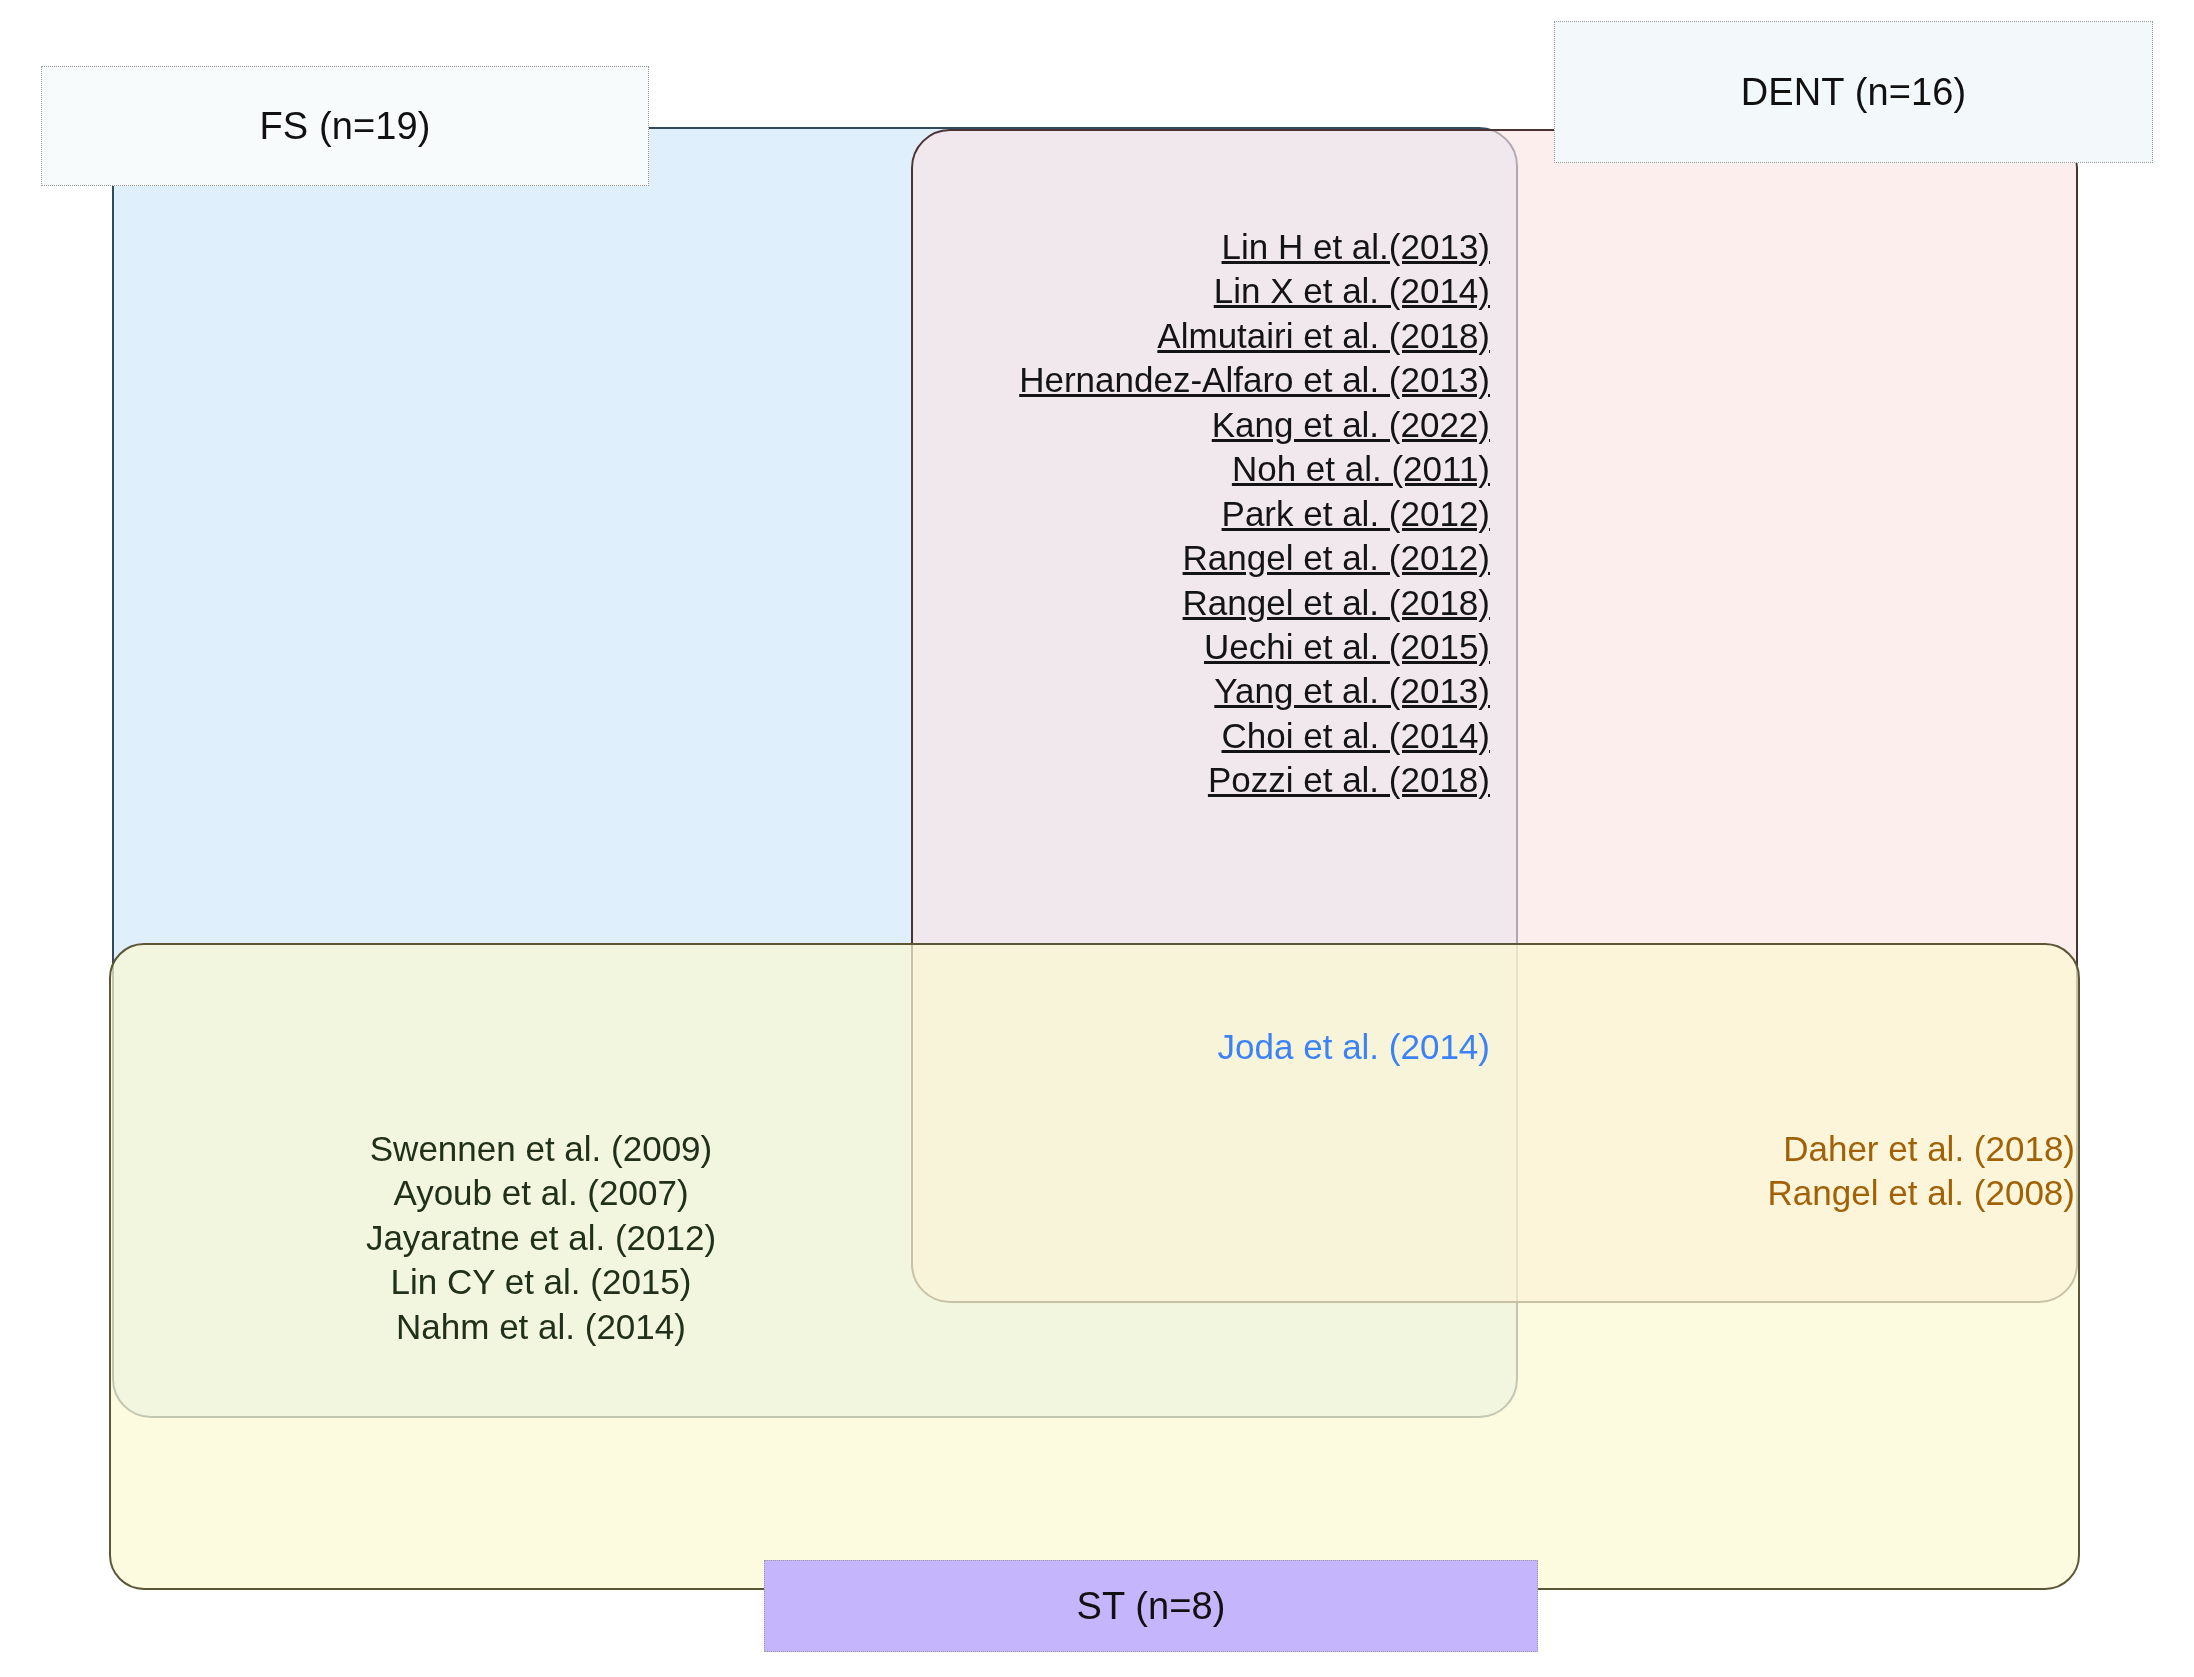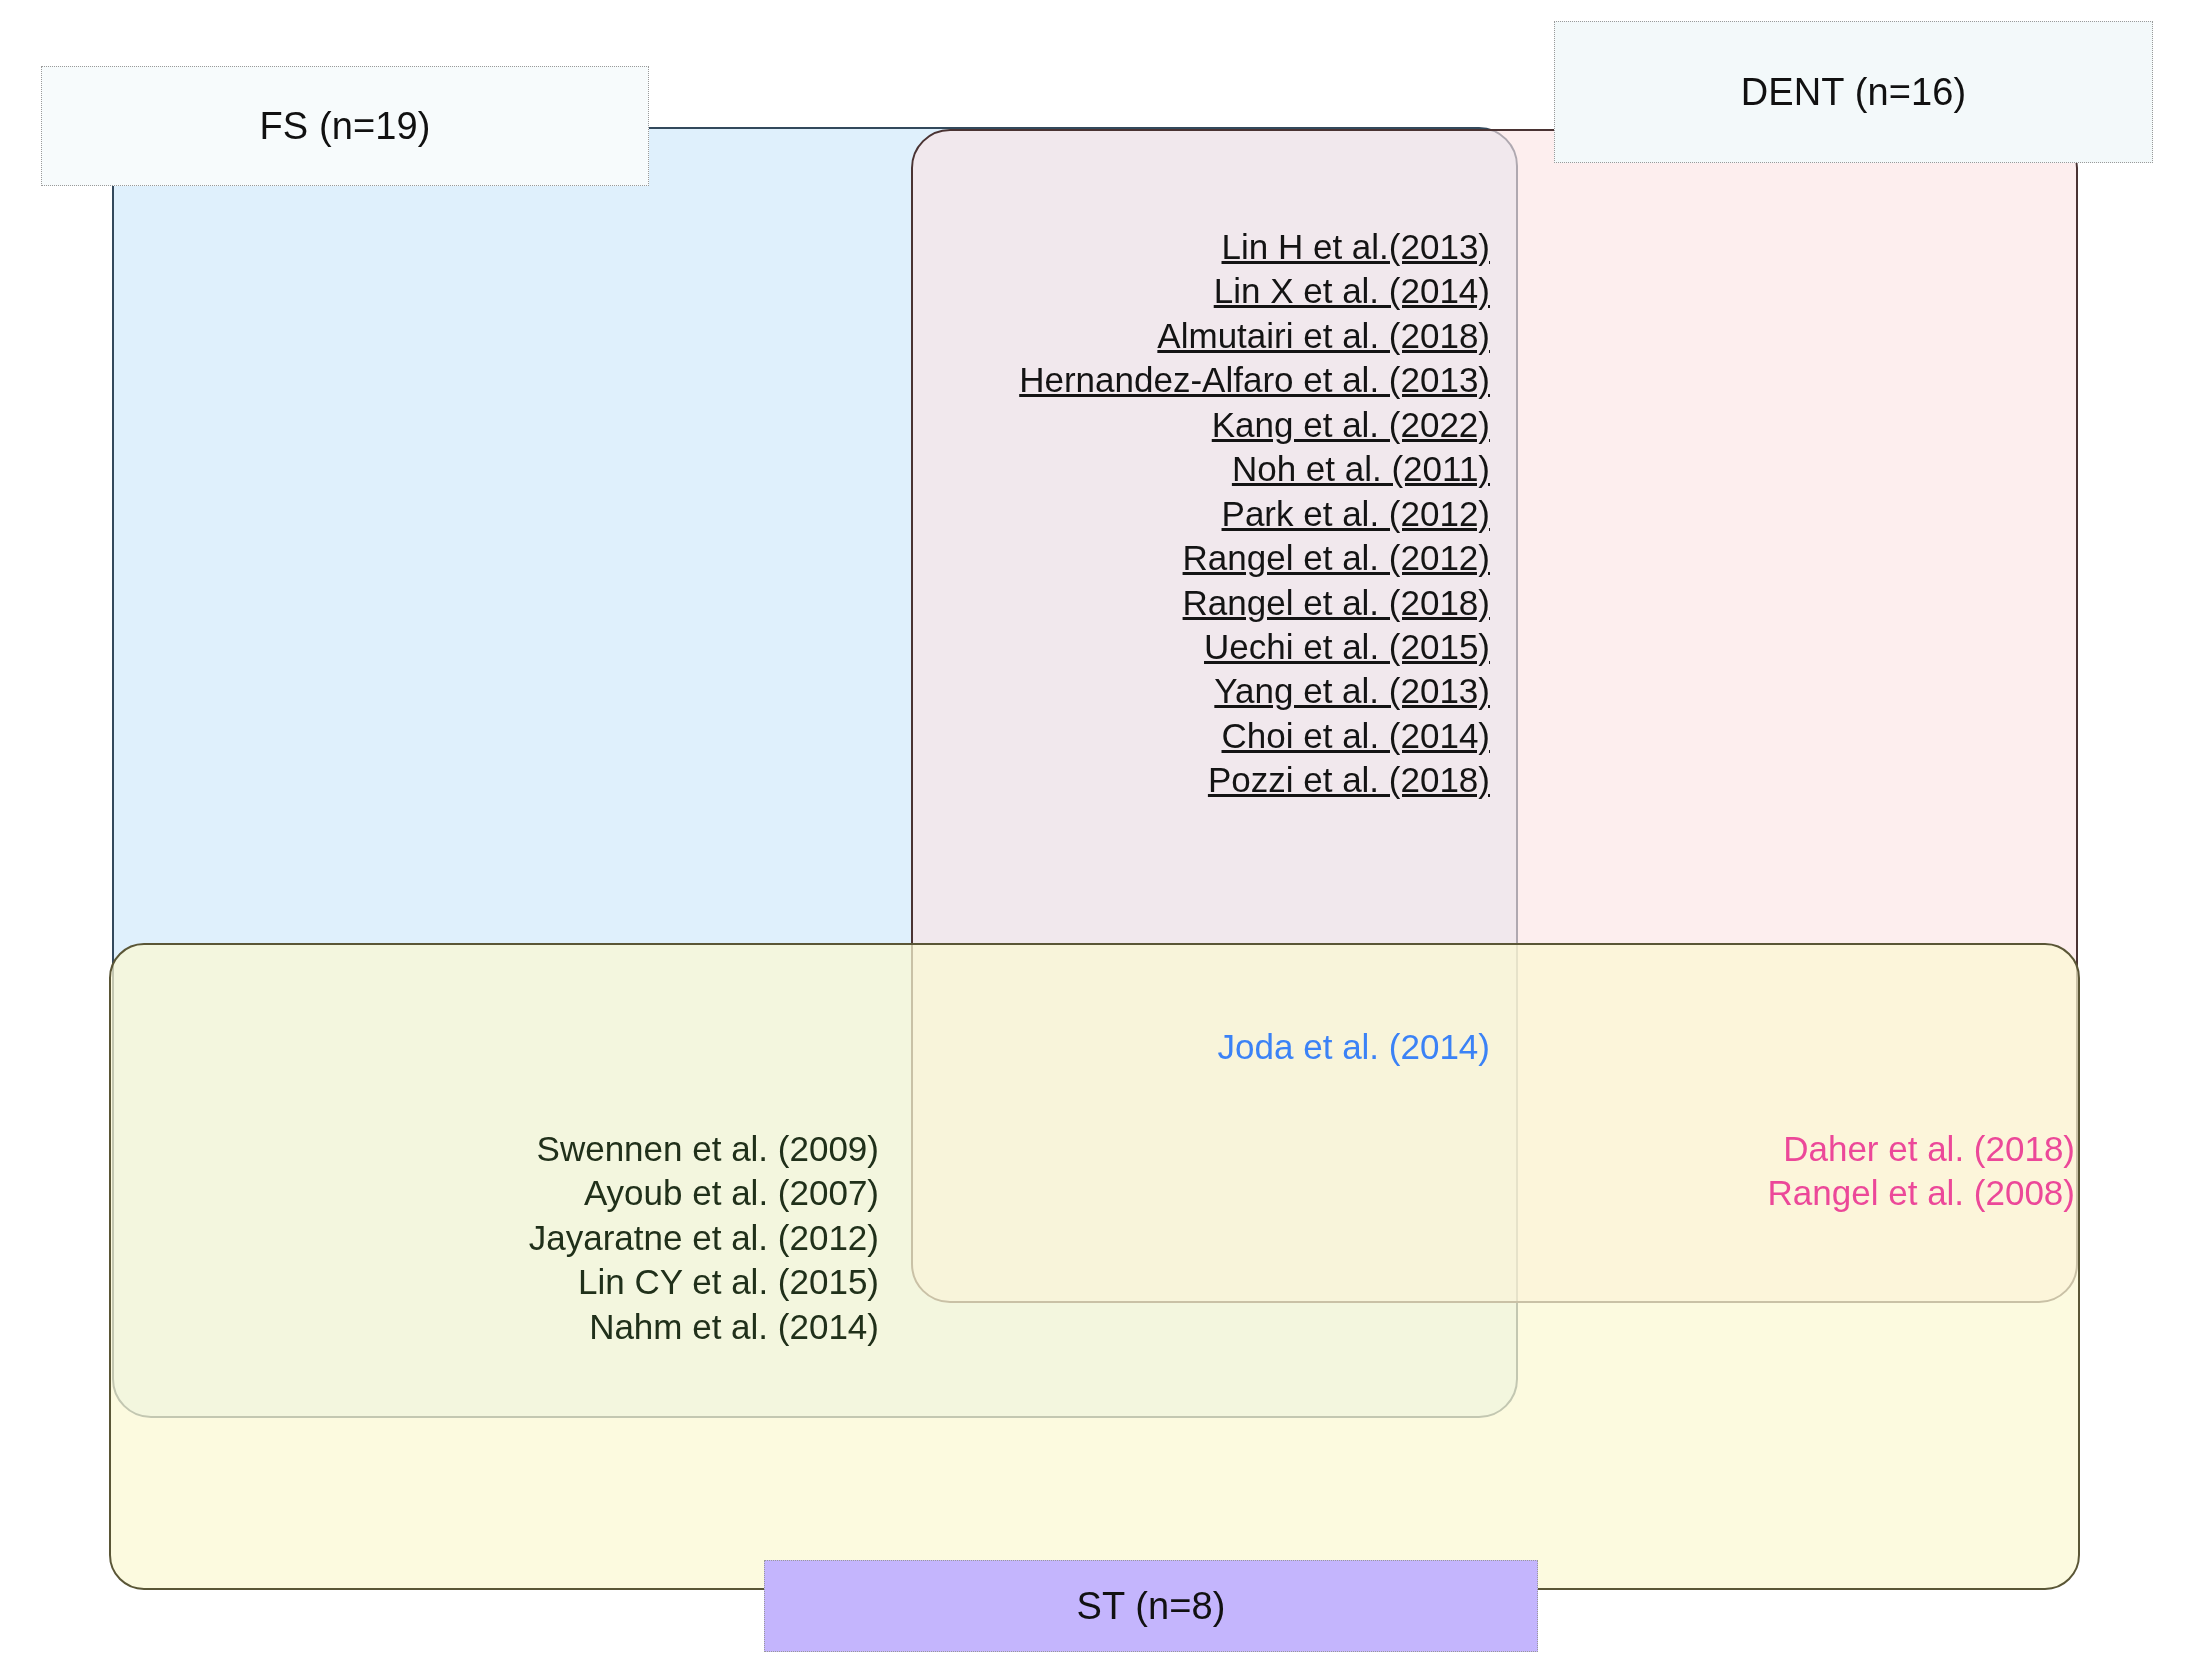--- a/index.html
+++ b/index.html
@@ -120,30 +120,30 @@
     top: 1016px;
     width: 618px;
     text-align: right;
     color: #3b82f6;
   }
   
   #region-fs-st {
     left: 203px;
     top: 1118px;
     width: 676px;
-    text-align: right;
+    text-align: center;
     color: #20301a;
   }
   
   #region-dent-st {
     left: 1480px;
     top: 1118px;
     width: 595px;
     text-align: right;
-    color: #ec4899;
+    color: #a16207;
   }
 </style>
 </head>
 <body>
 
 <div id="stage">
 
   <div class="set-shape" id="set-fs" style="background: rgba(215, 236, 251, 0.8);"></div>
 
   <div class="set-shape" id="set-dent" style="background: rgba(251, 228, 228, 0.62);"></div>

